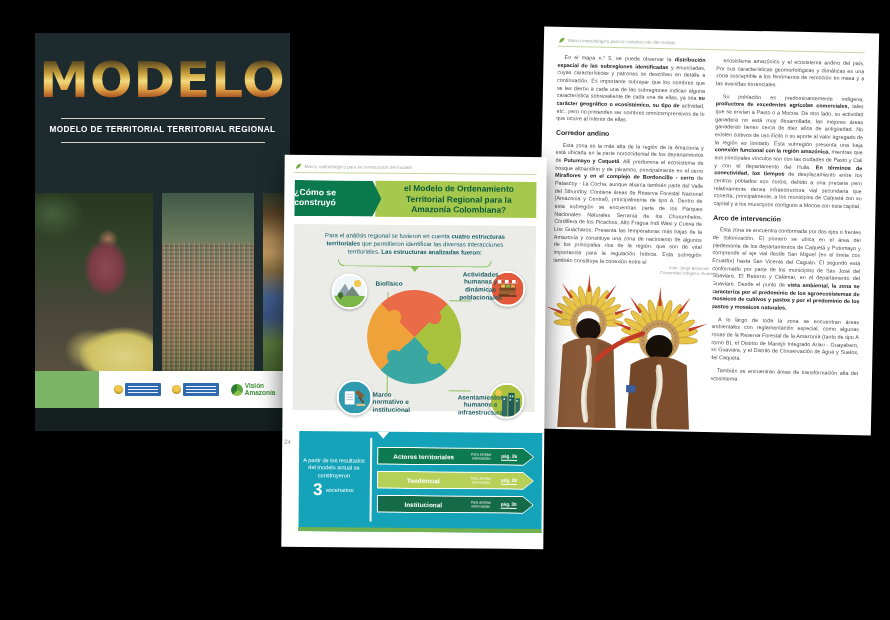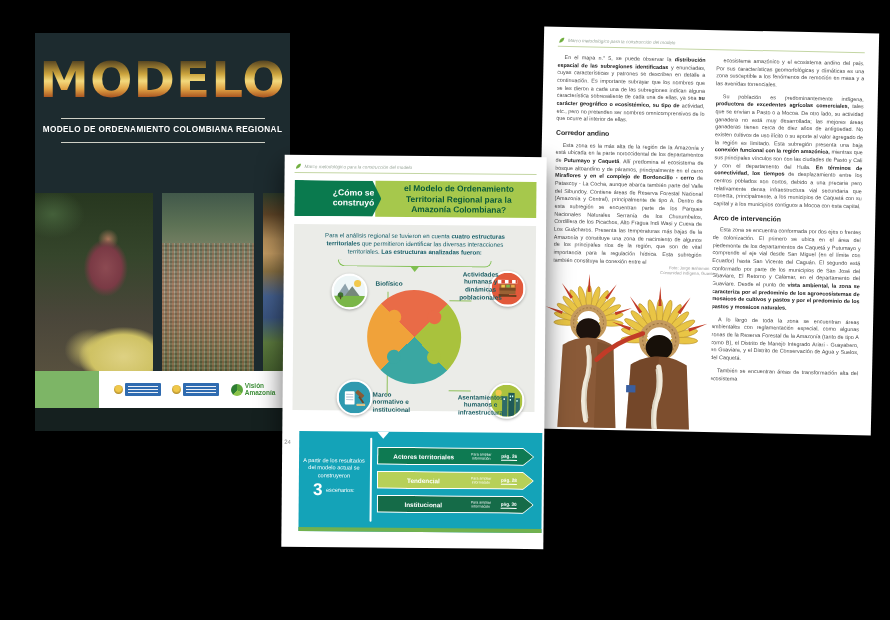--- a/index.html
+++ b/index.html
@@ -47,21 +47,21 @@
   
   .runhead{display:flex;align-items:center;gap:3px;border-bottom:1px solid #c4d6a4;padding-bottom:2px;}
   .runhead svg{width:7px;height:7px;flex:none;}
   .runhead span{font-size:4.6px;font-style:italic;color:#9aa79a;white-space:nowrap;}
 
   
   #infog{left:283px;top:156px;width:262px;height:392px;transform:rotate(.5deg);z-index:4;
          padding:8px 10px;box-sizing:border-box;}
   .titlerow{display:flex;margin-top:7px;height:36px;}
   .q-box{width:80px;background:#0a7a4e;color:#fff;font-weight:bold;font-size:8.6px;display:flex;align-items:center;
-    justify-content:center;text-align:right;line-height:1.15;position:relative;z-index:2;padding-right:7px;
+    justify-content:center;text-align:left;line-height:1.15;position:relative;z-index:2;padding-right:7px;
     clip-path:polygon(0 0,calc(100% - 9px) 0,100% 50%,calc(100% - 9px) 100%,0 100%);}
   .t-box{flex:1;background:#a6c84c;color:#0b5a3a;font-weight:bold;font-size:8.4px;display:flex;align-items:center;
     text-align:center;padding:3px 4px 3px 10px;margin-left:-6px;line-height:1.25;}
   .graypanel{margin-top:8px;background:#ebece8;padding:7px 6px 4px;position:relative;height:186px;box-sizing:border-box;}
   .intro{font-size:6.1px;color:#19606a;text-align:center;width:90%;margin:0 auto;line-height:1.35;}
   .bracket{width:66%;height:6px;margin:3px auto 0;border:1px solid #7fbf4f;border-top:none;border-radius:0 0 7px 7px;}
   .bracket-tip{width:0;height:0;border-left:4px solid transparent;border-right:4px solid transparent;
     border-top:5px solid #7fbf4f;margin:0 auto;}
   .puzzlewrap{position:relative;height:138px;margin-top:2px;}
   .pz{position:absolute;left:50%;top:16px;width:94px;height:94px;margin-left:-47px;border-radius:50%;
@@ -118,21 +118,21 @@
 </style>
 </head>
 <body>
 
 <div class="canvas">
 
   <div class="page" id="cover">
     <div class="cover-title">MODELO</div>
     <div class="cover-rule"></div>
     <div class="cover-sub">
-      <div>MODELO DE ORDENAMIENTO COLOMBIANA REGIONAL</div>
+      <div>MODELO DE TERRITORIAL TERRITORIAL REGIONAL</div>
     </div>
     <div class="cover-rule cover-rule2"></div>
     <div class="cover-photos">
       <div class="ph ph1"></div>
       <div class="ph ph2"></div>
       <div class="ph ph3"></div>
     </div>
     <div class="cover-strip">
       <div class="strip-green"></div>
       <div class="strip-logos">

